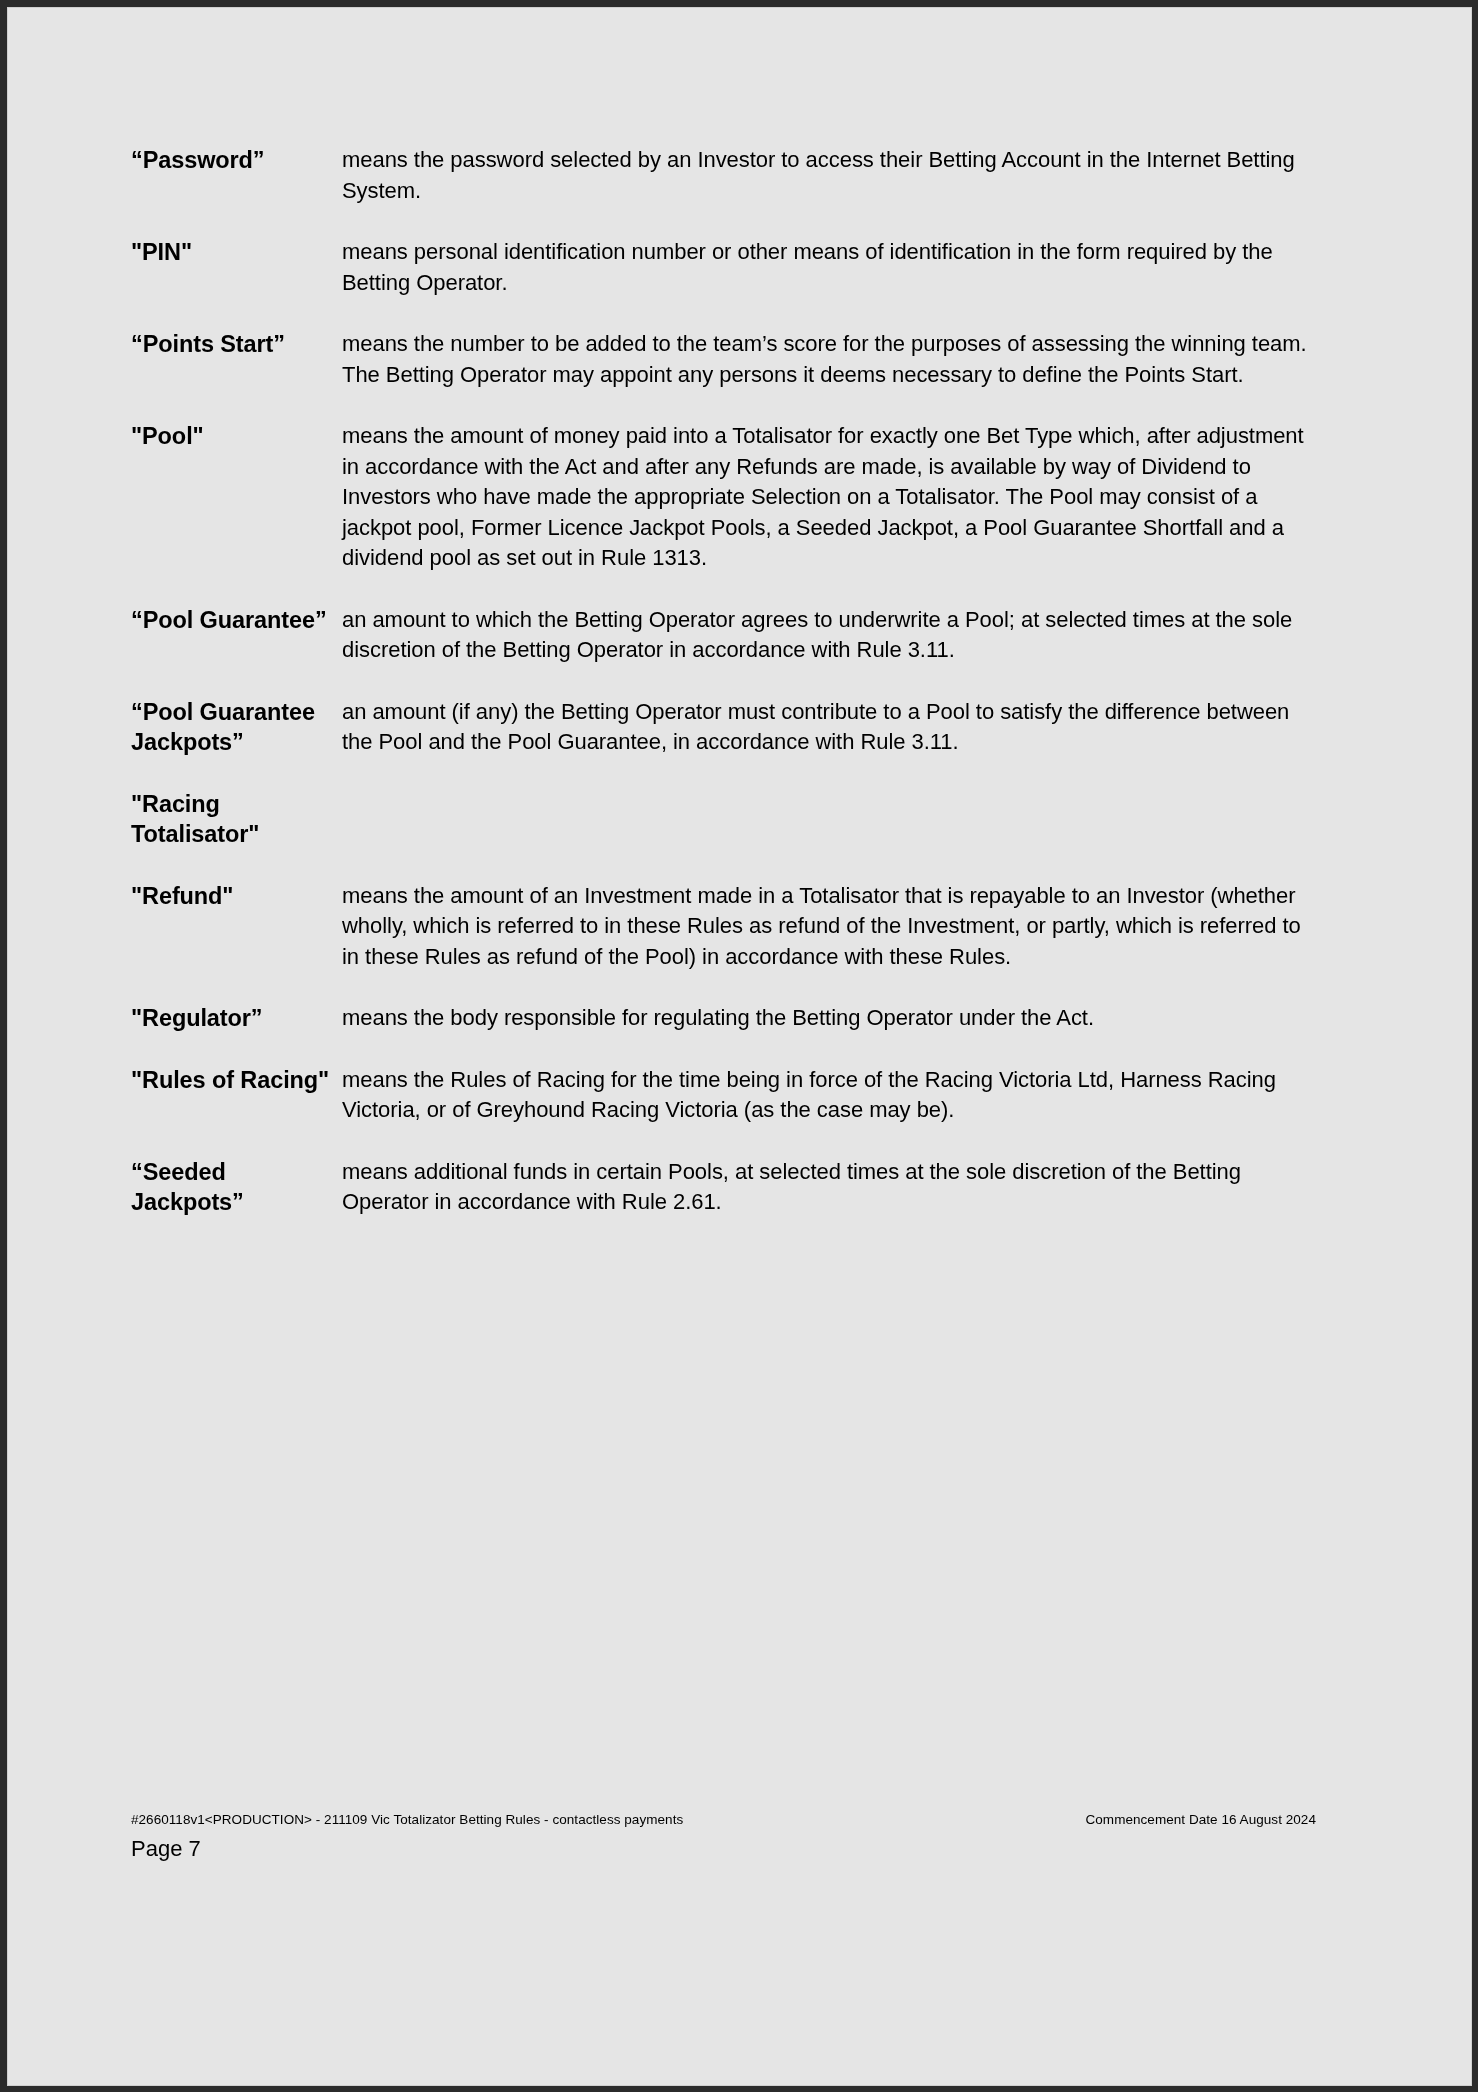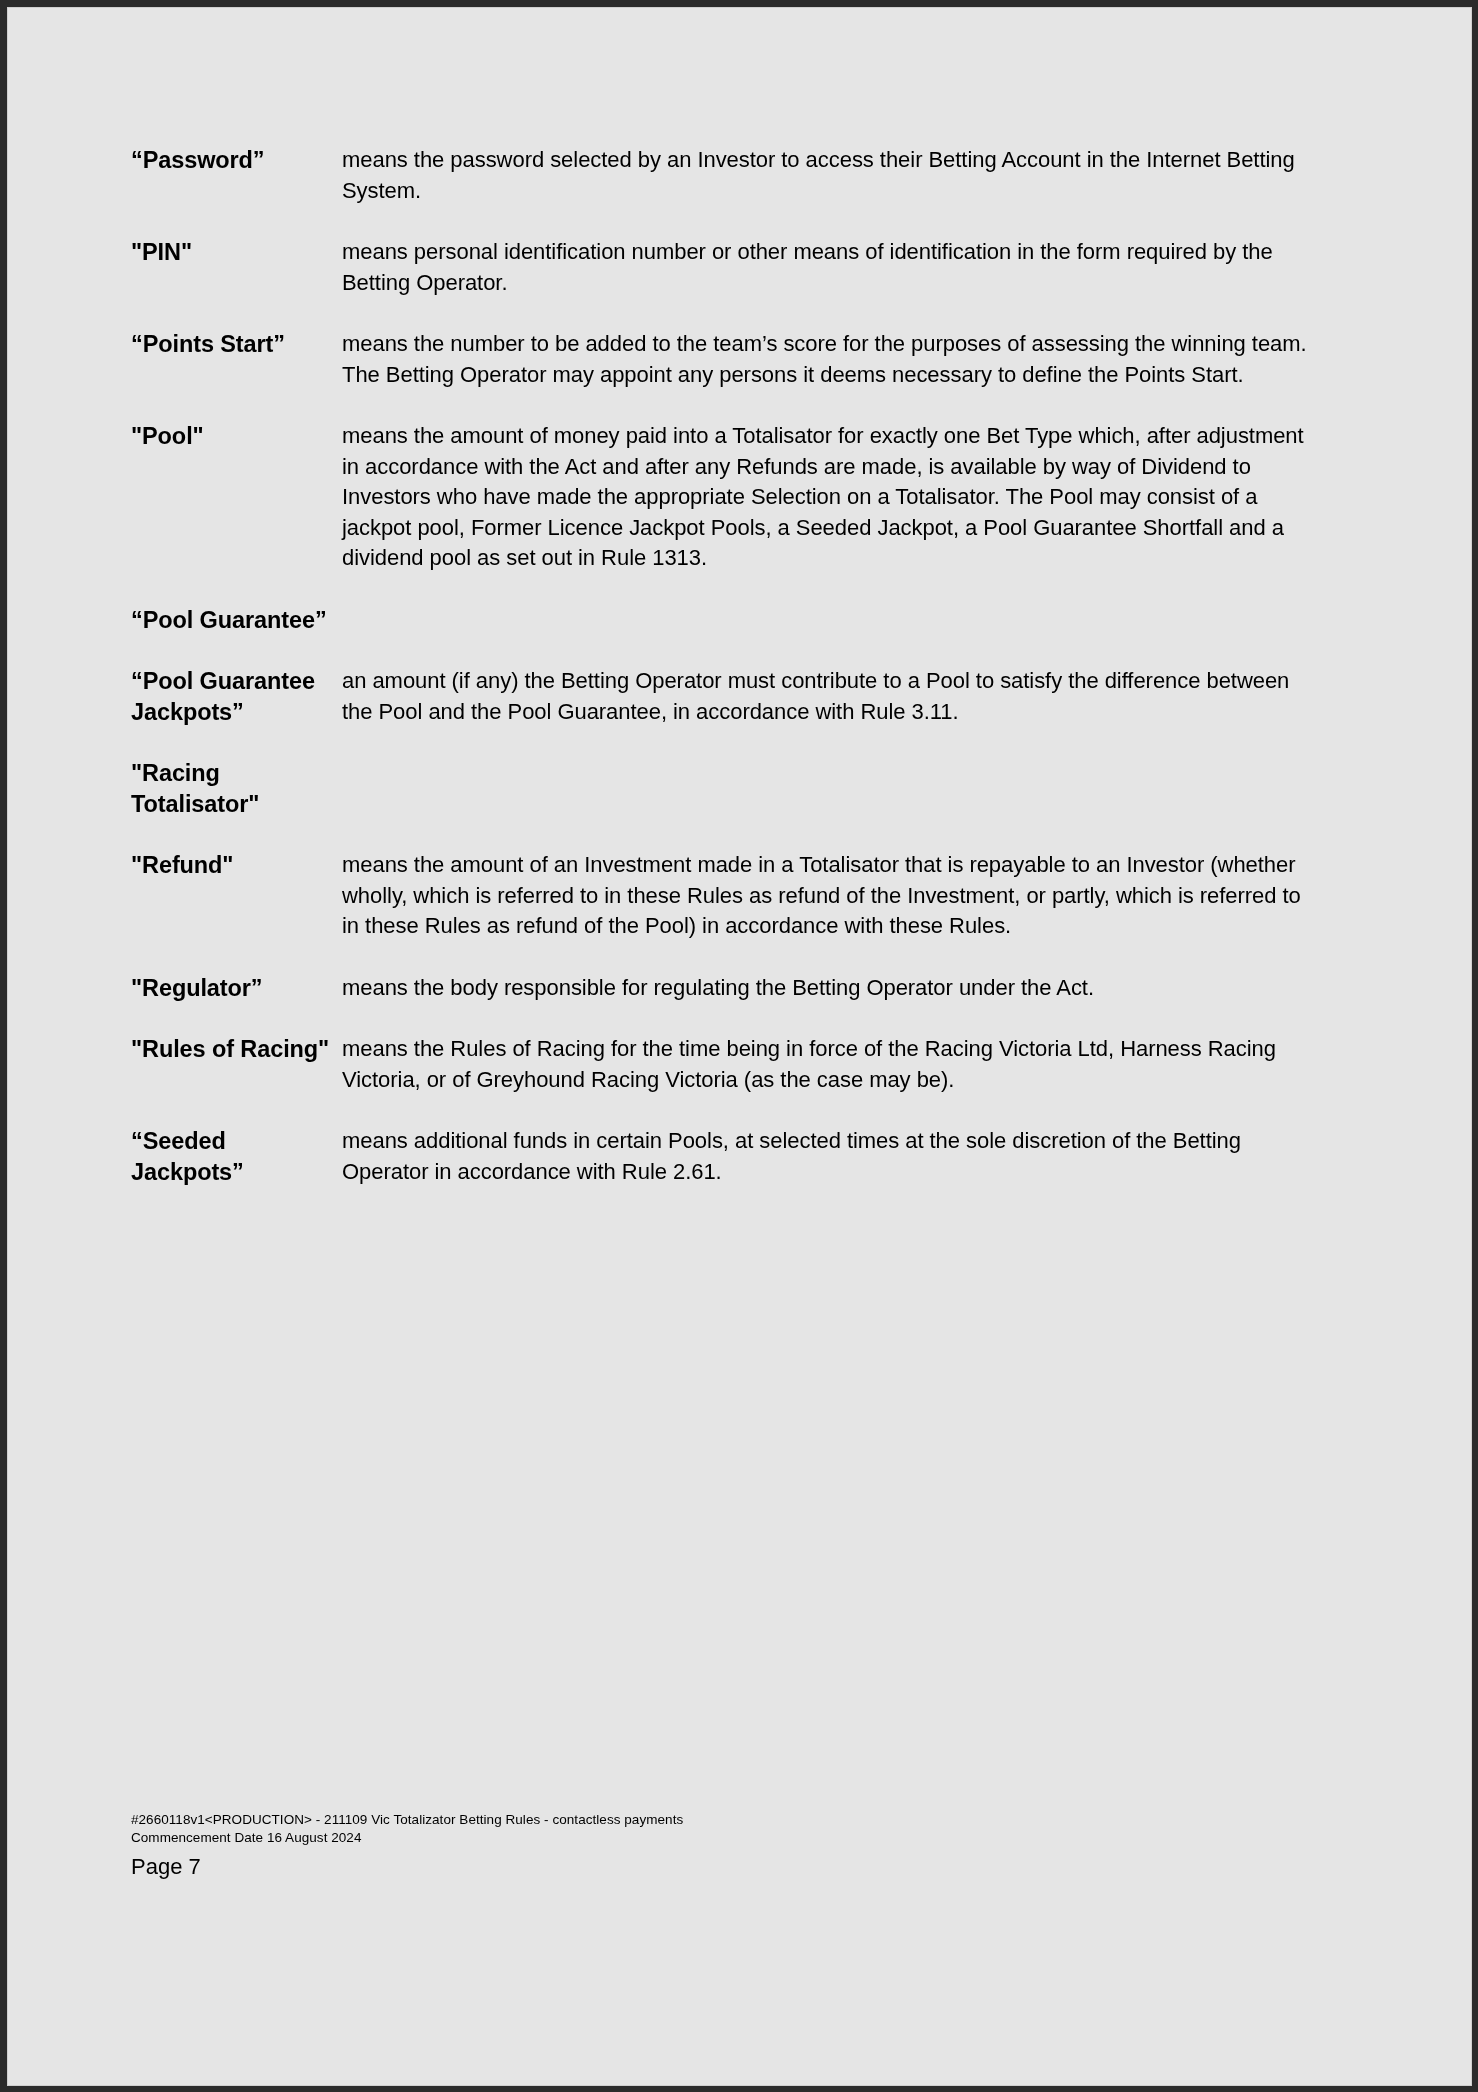--- a/index.html
+++ b/index.html
@@ -78,21 +78,20 @@
   }
 
   .footer-line {
     display: flex;
     justify-content: space-between;
     align-items: baseline;
     font-size: 13.5px;
     line-height: 18px;
     color: #000000;
     letter-spacing: 0.05px;
-    flex-direction: column;
   }
 
   .footer-left {
     text-align: left;
   }
 
   .footer-right {
     text-align: right;
     padding-right: 52px;
   }
@@ -127,20 +126,21 @@
         <div class="def-cell">means the number to be added to the team’s score for the purposes of assessing the winning team.  The Betting Operator may appoint any persons it deems necessary to define the Points Start.</div>
       </div>
 
       <div class="definition-row">
         <div class="term-cell">"Pool"</div>
         <div class="def-cell">means the amount of money paid into a Totalisator for exactly one Bet Type which, after adjustment in accordance with the Act and after any Refunds are made, is available by way of Dividend to Investors who have made the appropriate Selection on a Totalisator.  The Pool may consist of a jackpot pool, Former Licence Jackpot Pools, a Seeded Jackpot, a Pool Guarantee Shortfall and a dividend pool as set out in Rule 1313.</div>
       </div>
 
       <div class="definition-row">
         <div class="term-cell">“Pool Guarantee”</div>
+        <div class="def-cell">an amount to which the Betting Operator agrees to underwrite a Pool; at selected times at the sole discretion of the Betting Operator in accordance with Rule 3.11.</div>
       </div>
 
       <div class="definition-row">
         <div class="term-cell">“Pool Guarantee Jackpots”</div>
         <div class="def-cell">an amount (if any) the Betting Operator must contribute to a Pool to satisfy the difference between the Pool and the Pool Guarantee, in accordance with Rule 3.11.</div>
       </div>
 
       <div class="definition-row">
         <div class="term-cell">"Racing Totalisator"</div>
       </div>

